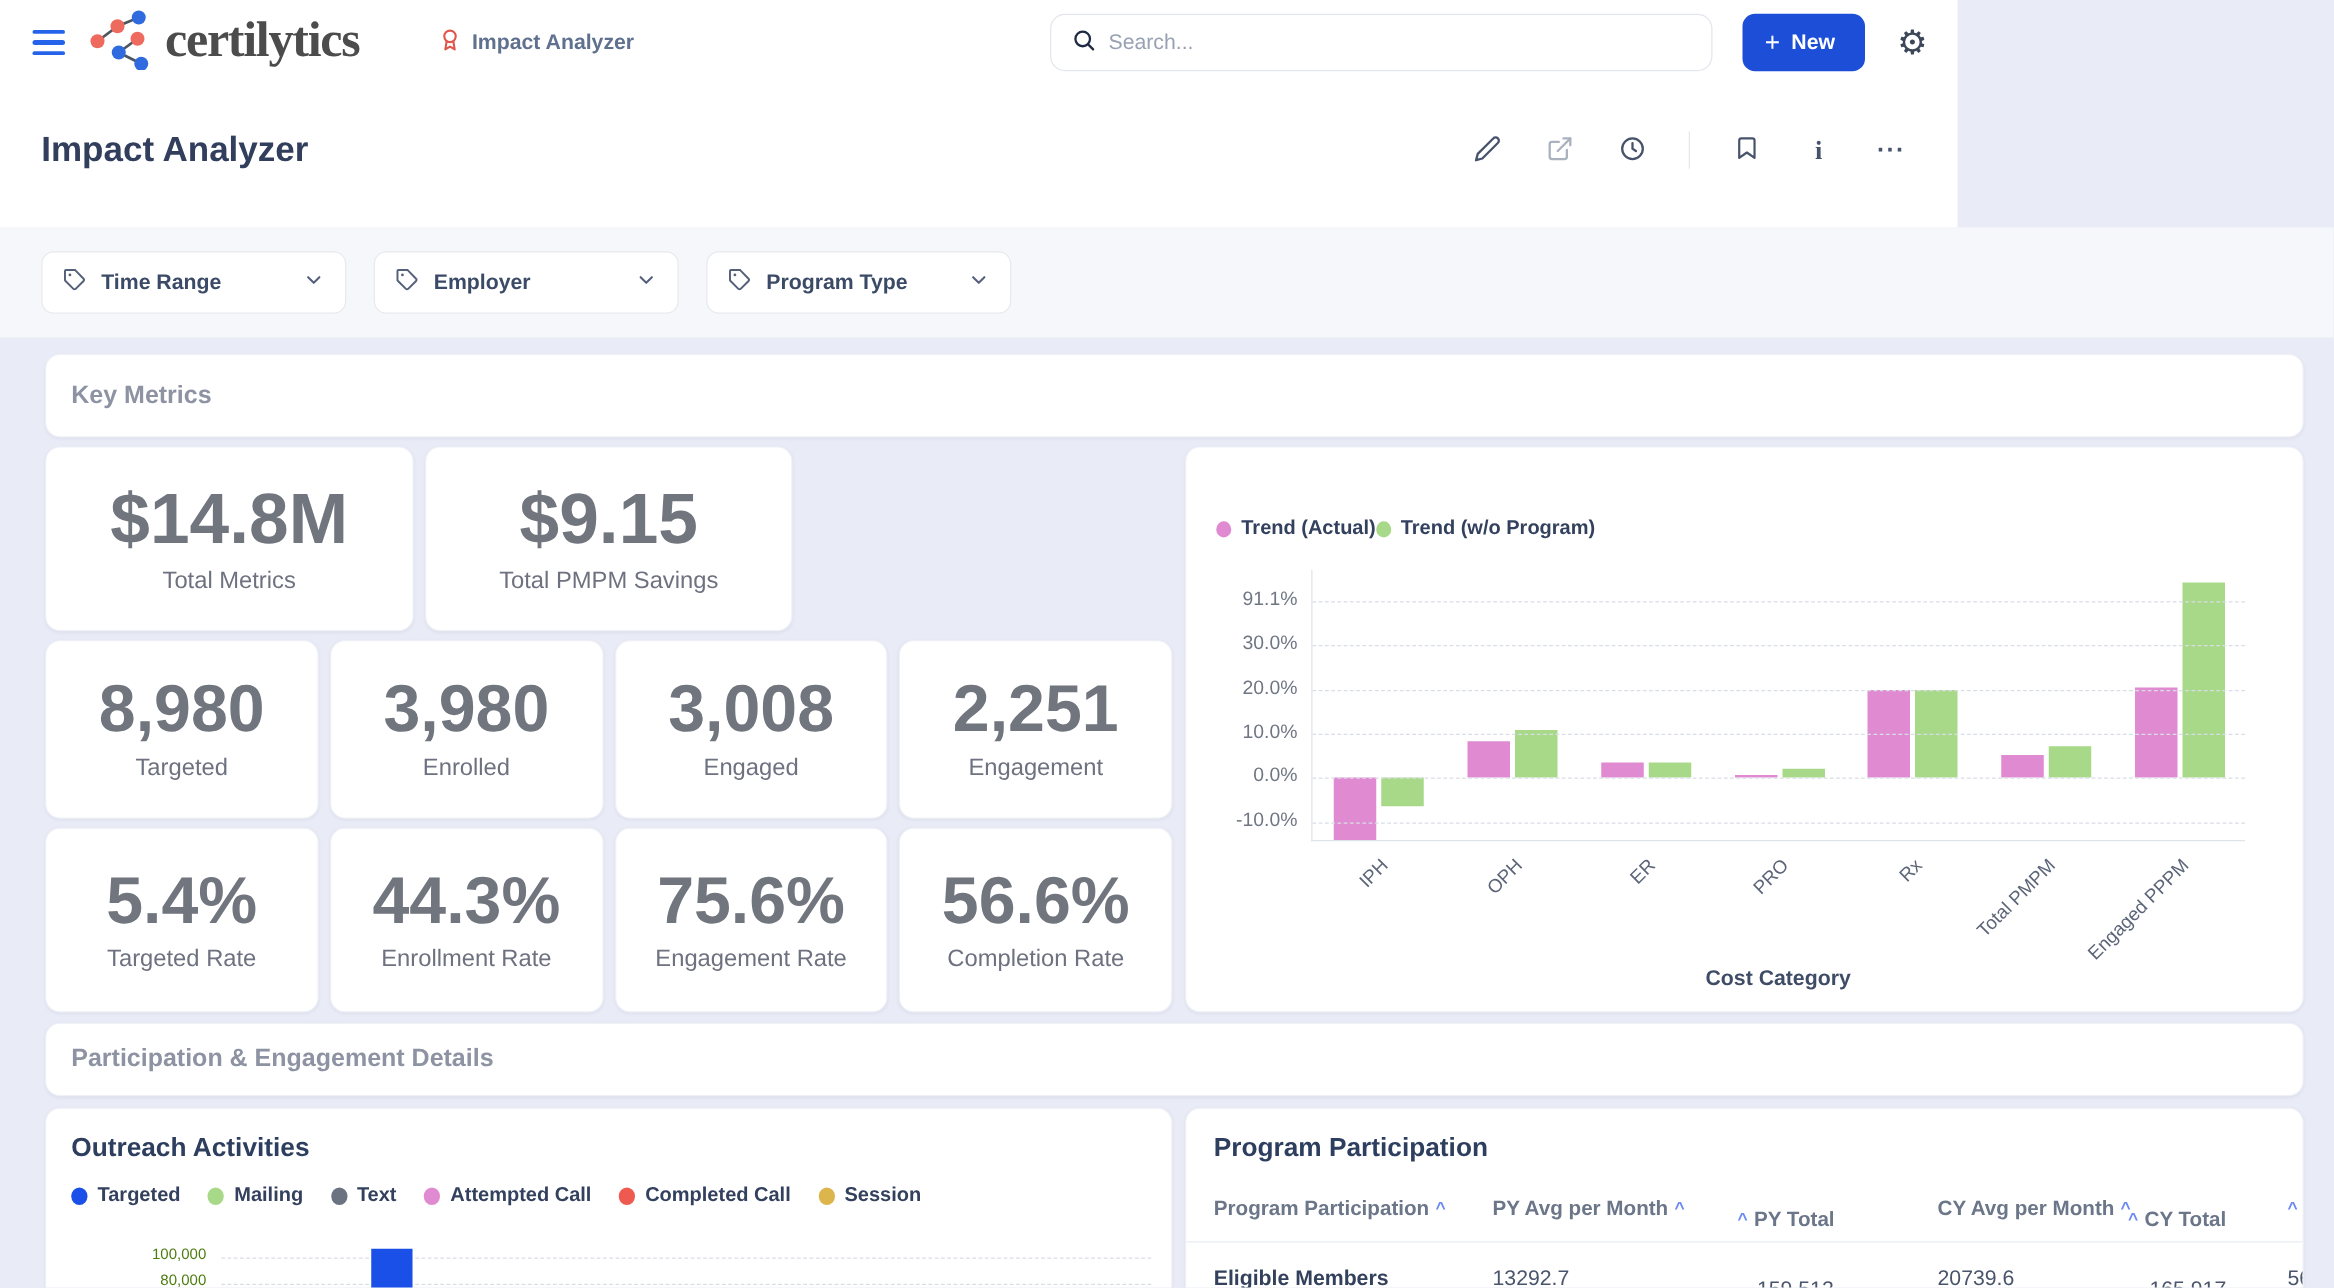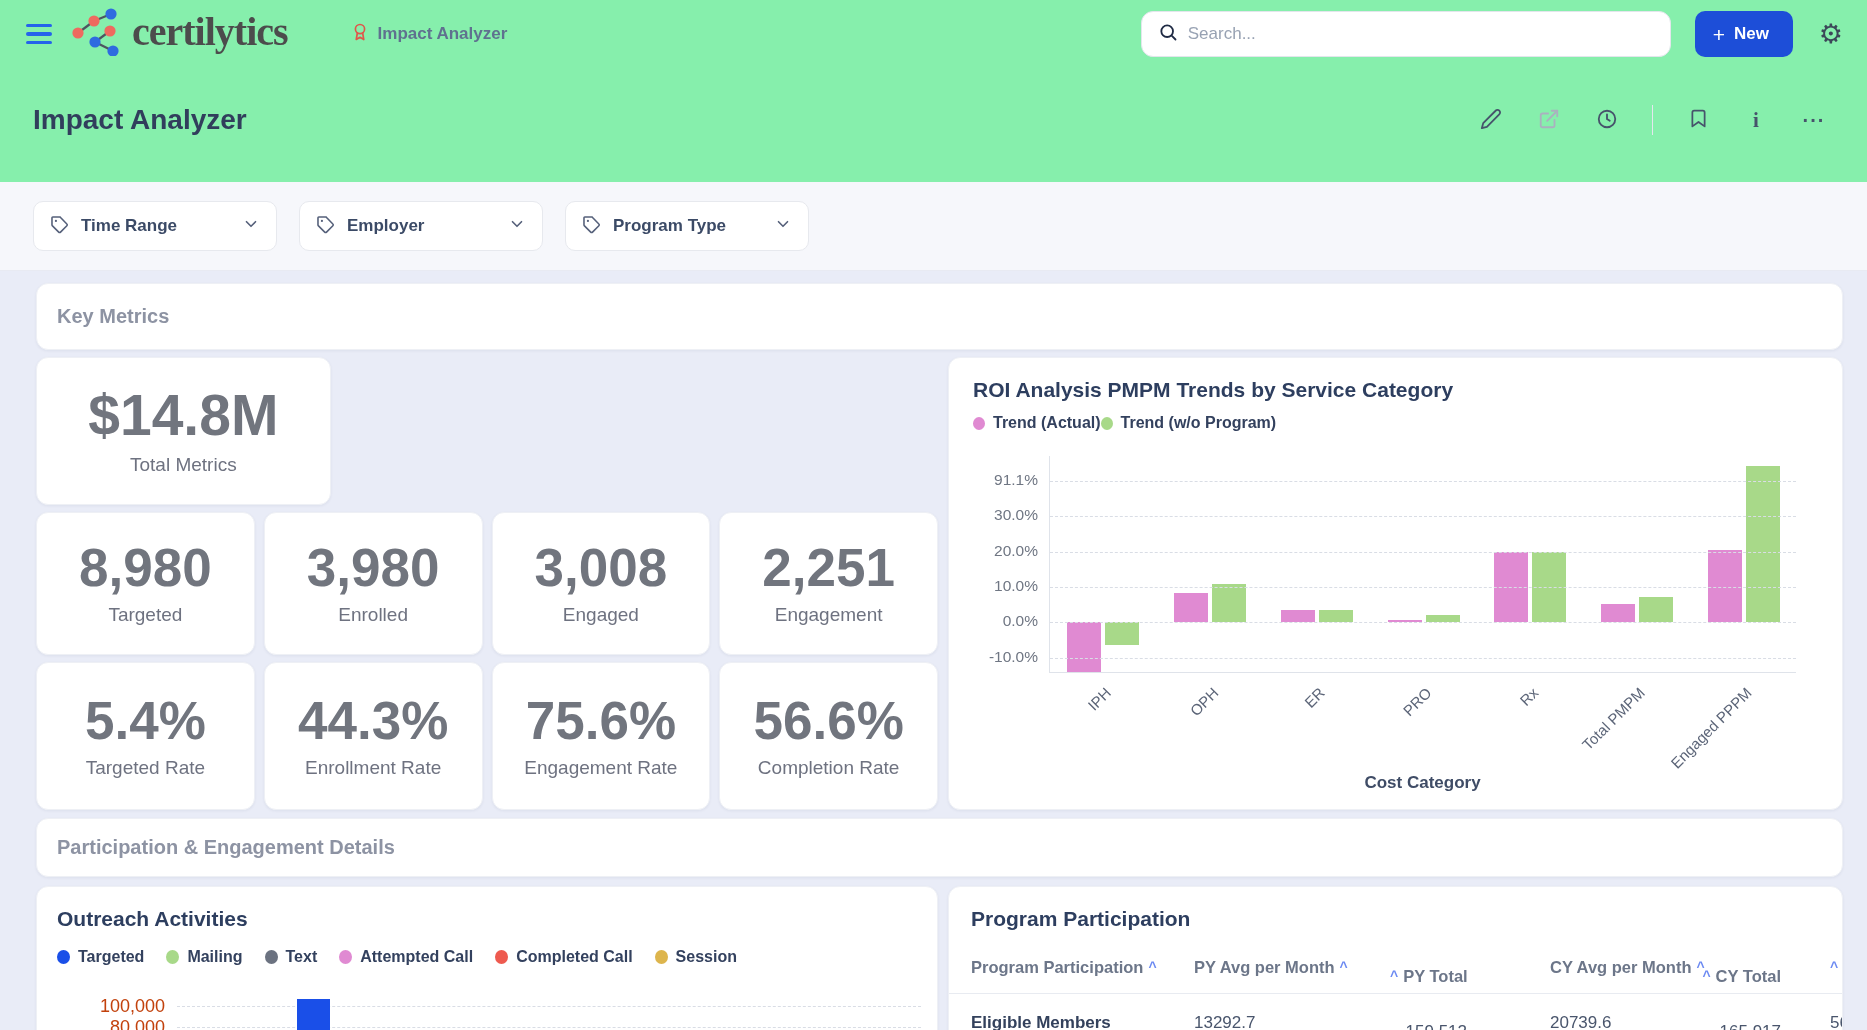--- a/index.html
+++ b/index.html
@@ -4,21 +4,21 @@
 <style>
   * { margin:0; padding:0; box-sizing:border-box; }
   html,body { width:1867px; height:1030px; }
   body {
     position:relative; overflow:hidden;
     background:#e9ecf7;
     font-family:"Liberation Sans", sans-serif;
     color:#33415c;
   }
   
-  .topzone { position:absolute; left:0; top:0; width:1867px; height:182px; background:#86efac; }
+  .topzone { position:absolute; left:0; top:0; width:1566px; height:182px; background:#ffffff; }
   .header-row { position:absolute; left:0; top:0; width:100%; height:68px; display:flex; align-items:center; padding:0 24px 0 26px; }
   .hamburger { width:26px; height:20px; border:none; background:none; cursor:pointer; display:flex; flex-direction:column; justify-content:space-between; margin-right:18px; }
   .hamburger span { display:block; height:3.2px; border-radius:2px; background:#2563eb; }
   .logo { display:flex; align-items:center; gap:10px; cursor:pointer; }
   .logo-text { font-family:"Liberation Serif", serif; font-weight:700; font-size:40px; color:#4c4c4c; letter-spacing:-1px; line-height:1; padding-bottom:4px; }
   .breadcrumb { display:flex; align-items:center; gap:8px; margin-left:62px; cursor:pointer; }
   .breadcrumb-label { font-size:17px; font-weight:600; color:#5f718f; }
   .spacer { flex:1; }
   .search { width:530px; height:46px; border:1px solid #e3e6ec; border-radius:12px; background:#fff; display:flex; align-items:center; padding:0 16px; gap:10px; }
   .search input { border:none; outline:none; flex:1; font-size:17px; color:#33415c; font-family:inherit; background:transparent; }
@@ -67,21 +67,21 @@
   #roi-xticks { position:absolute; left:0; top:100%; width:100%; }
   .xtick { position:absolute; top:12px; white-space:nowrap; font-size:15px; color:#5c6578; transform:rotate(-45deg); transform-origin:top right; }
   .xaxis-title { position:absolute; left:100px; width:747px; top:415px; text-align:center; font-size:17px; font-weight:600; color:#3f4c66; }
   
   #outreach-card { left:36px; top:886px; width:902px; height:190px; }
   #outreach-card .chart-title { left:20px; top:20px; }
   #outreach-card .legend { left:20px; top:61px; gap:22px; }
   .dot-sm { width:13px; height:14px; border-radius:50%; }
   #outreach-plot { position:absolute; left:140px; top:112px; right:16px; height:78px; }
   .mini-grid { position:absolute; left:0; right:0; border-top:1.5px dashed #d9dde5; }
-  .mini-ytick { position:absolute; left:-97px; width:85px; text-align:right; font-size:18px; color:#c2410c; }
+  .mini-ytick { position:absolute; left:-97px; width:85px; text-align:right; font-size:12px; color:#4d7c0f; }
   #outreach-bar { position:absolute; left:120px; width:33px; top:0; height:160px; }
   
   #table-card { left:948px; top:886px; width:895px; height:190px; overflow:hidden; }
   #table-card .chart-title { left:22px; top:20px; }
   .t-grid { position:absolute; left:22px; display:grid; grid-template-columns:223px 196px 77px 234px 80px 140px; align-items:center; }
   #t-head { top:54px; height:52px; }
   .th { font-size:16.5px; font-weight:600; color:#6c7689; white-space:nowrap; }
   .caret { color:#6c8af2; font-weight:700; font-size:14px; position:relative; top:-1px; }
   .th.after .caret { margin-left:5px; }
   .th.before .caret { margin-right:5px; }
@@ -241,20 +241,24 @@
 
 <div class="card section-card" id="km-header">
   <span>Key Metrics</span>
 </div>
 
 <div class="metric-grid" id="row1">
   <div class="metric-card">
     <div class="metric-value">$14.8M</div>
     <div class="metric-label">Total Metrics</div>
   </div>
+  <div class="metric-card">
+    <div class="metric-value">$9.15</div>
+    <div class="metric-label">Total PMPM Savings</div>
+  </div>
 </div>
 
 <div class="metric-grid" id="row2">
   <div class="metric-card">
     <div class="metric-value">8,980</div>
     <div class="metric-label">Targeted</div>
   </div>
   <div class="metric-card">
     <div class="metric-value">3,980</div>
     <div class="metric-label">Enrolled</div>
@@ -282,21 +286,20 @@
     <div class="metric-value">75.6%</div>
     <div class="metric-label">Engagement Rate</div>
   </div>
   <div class="metric-card">
     <div class="metric-value">56.6%</div>
     <div class="metric-label">Completion Rate</div>
   </div>
 </div>
 
 <div class="card" id="roi-card">
-  <div class="chart-title">ROI Analysis PMPM Trends by Service Category</div>
   <div class="legend">
     <div class="legend-item">
       <span class="dot" style="background: rgb(224, 138, 210);"></span>
       <span class="legend-label">Trend (Actual)</span>
     </div>
     <div class="legend-item">
       <span class="dot" style="background: rgb(168, 217, 137);"></span>
       <span class="legend-label">Trend (w/o Program)</span>
     </div>
   </div>

